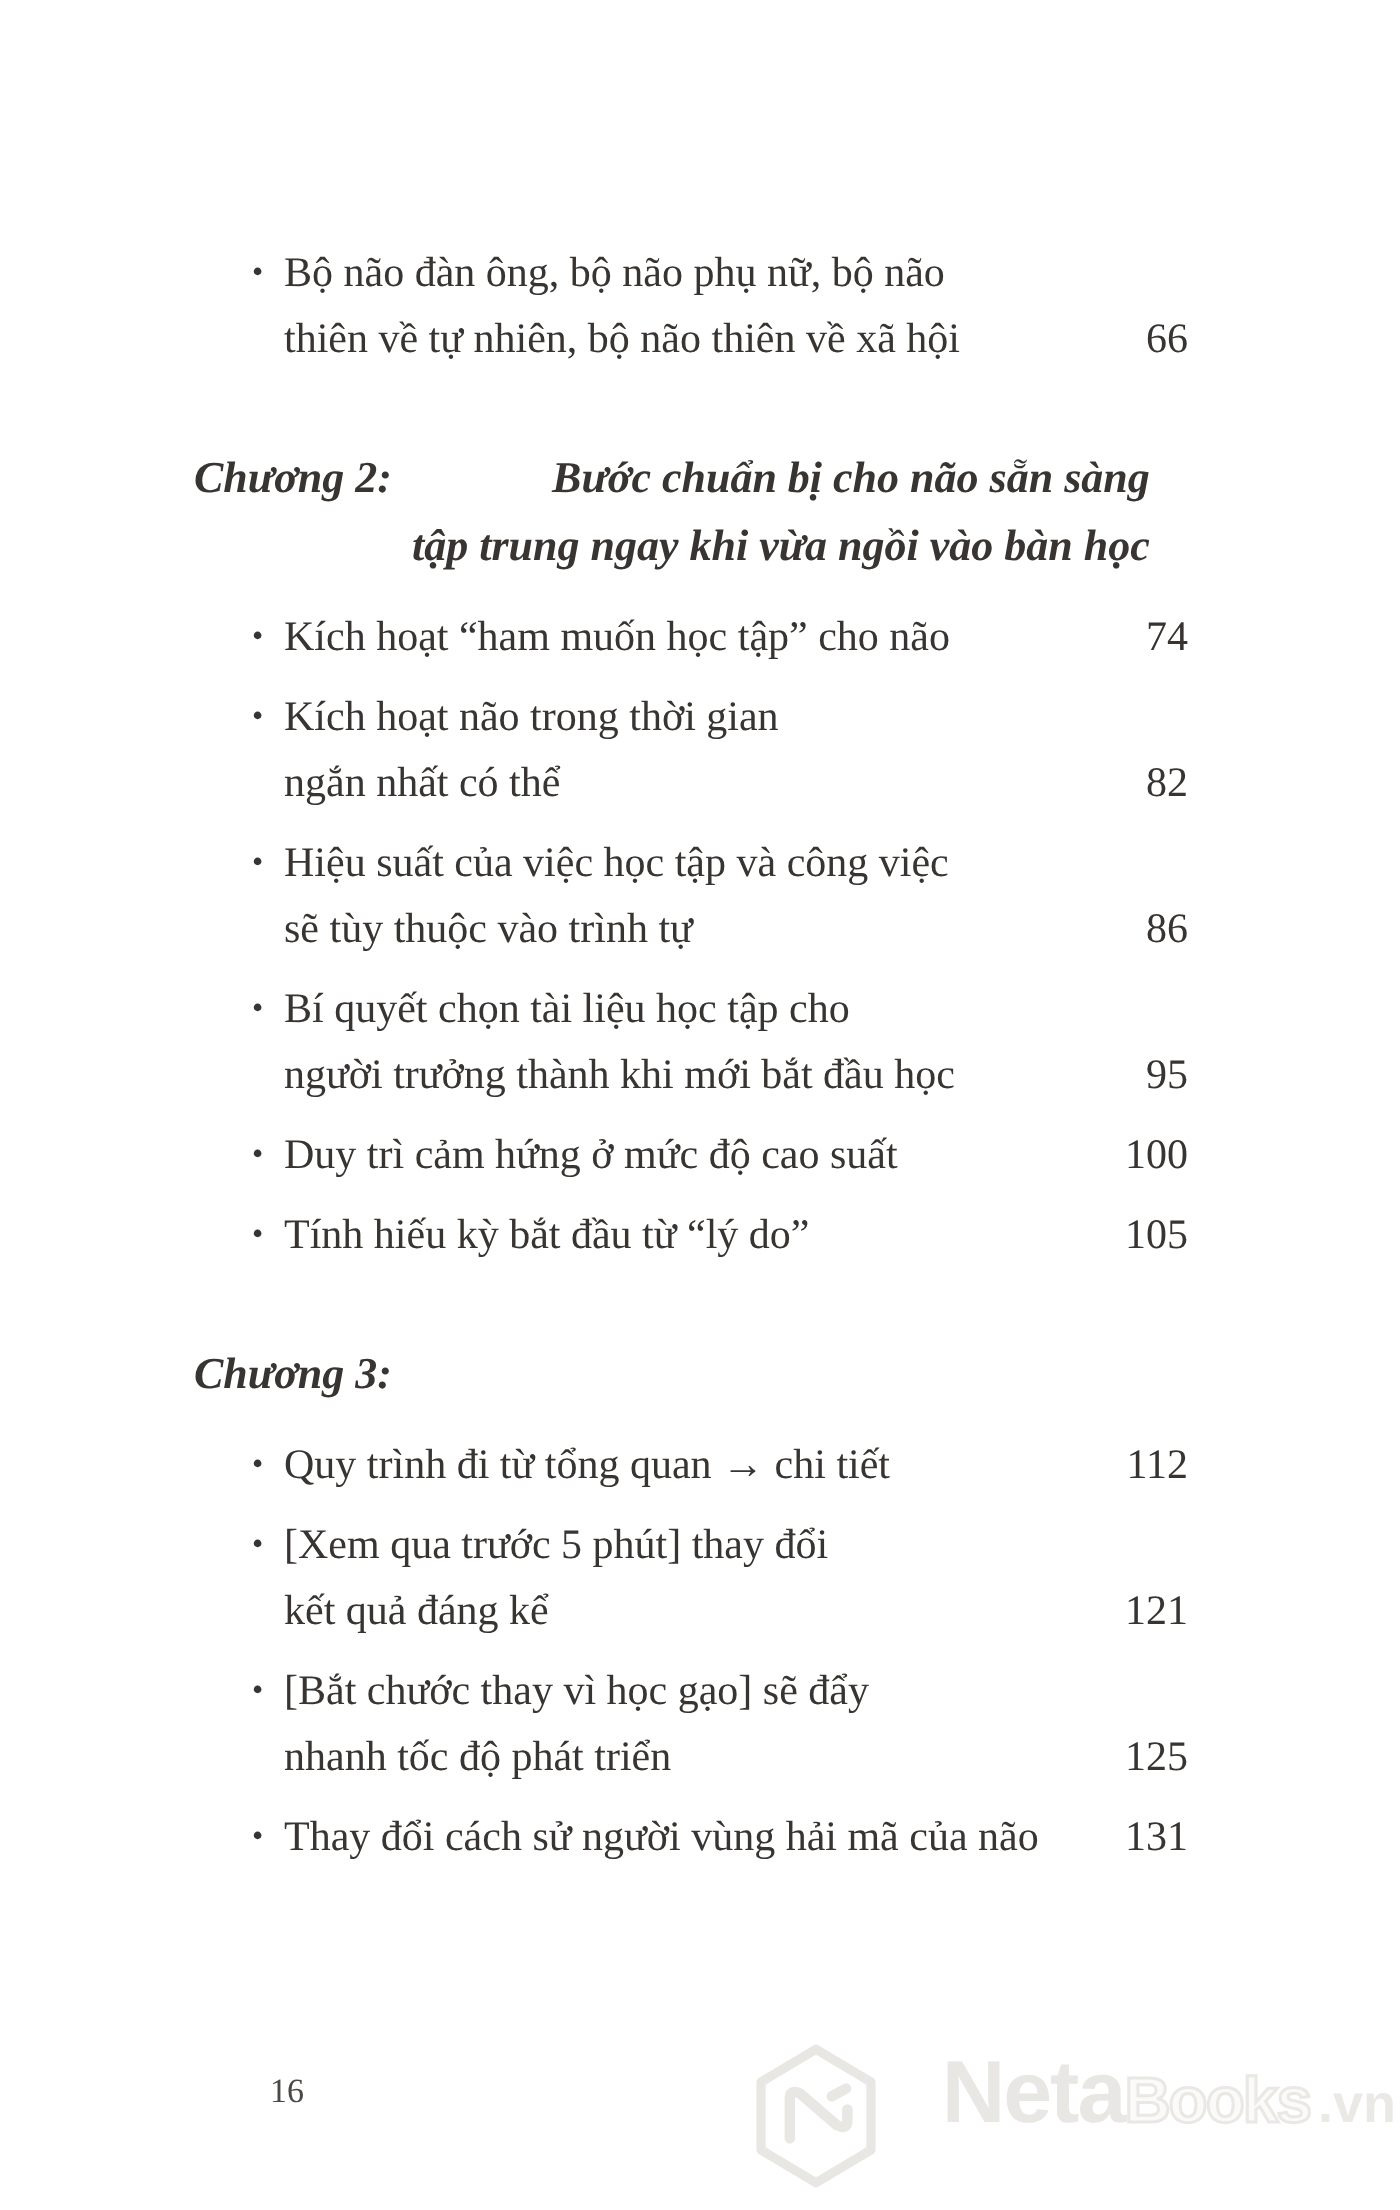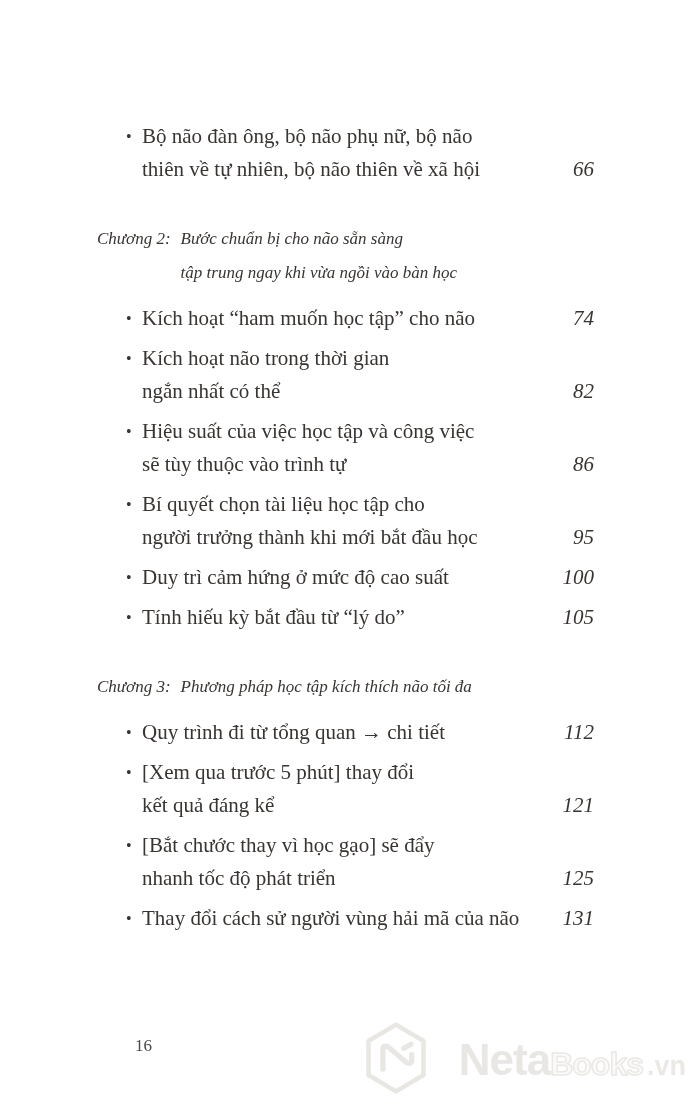--- a/index.html
+++ b/index.html
@@ -47,53 +47,52 @@
     min-width: 0;
   }
   .entry-line {
     white-space: nowrap;
   }
   .entry-page {
     flex: none;
     min-width: 44px;
     text-align: right;
     align-self: flex-end;
-    font-style: italic;
   }
   .chapter {
     margin-top: 36px;
     display: flex;
     font-style: italic;
-    font-weight: normal;
-    font-size: 17px;
+    font-weight: bold;
+    font-size: 22px;
     line-height: 34px;
+    text-align: right;
   }
   .chapter-label {
     flex: none;
     white-space: nowrap;
     margin-right: 10px;
   }
   .chapter-title .chapter-title-line {
     white-space: nowrap;
   }
   .folio {
     position: absolute;
     left: 95px;
     top: 1034px;
     font-size: 17px;
     line-height: 24px;
     color: #4b4845;
     margin-left: 40px;
   }
   .watermark {
     position: absolute;
-    right: 14px;
+    right: 2px;
     top: 1022px;
     display: flex;
-    align-items: center;
     font-family: "Liberation Sans", "DejaVu Sans", sans-serif;
     font-weight: bold;
     letter-spacing: -1px;
     user-select: none;
     gap: 16px;
   }
   .wm-logo {
     flex: none;
     margin-right: 14px;
   }
@@ -186,23 +185,20 @@
   <div class="toc-entry">
     <span class="bullet">•</span>
     <div class="entry-lines">
       <div class="entry-line">Tính hiếu kỳ bắt đầu từ “lý do”</div>
     </div>
     <div class="entry-page">105</div>
   </div>
 
   <div class="chapter">
     <div class="chapter-label">Chương 3:</div>
-    <div class="chapter-title">
-      <div class="chapter-title-line">Phương pháp học tập kích thích não tối đa</div>
-    </div>
   </div>
 
   <div class="toc-entry">
     <span class="bullet">•</span>
     <div class="entry-lines">
       <div class="entry-line">Quy trình đi từ tổng quan → chi tiết</div>
     </div>
     <div class="entry-page">112</div>
   </div>
 

